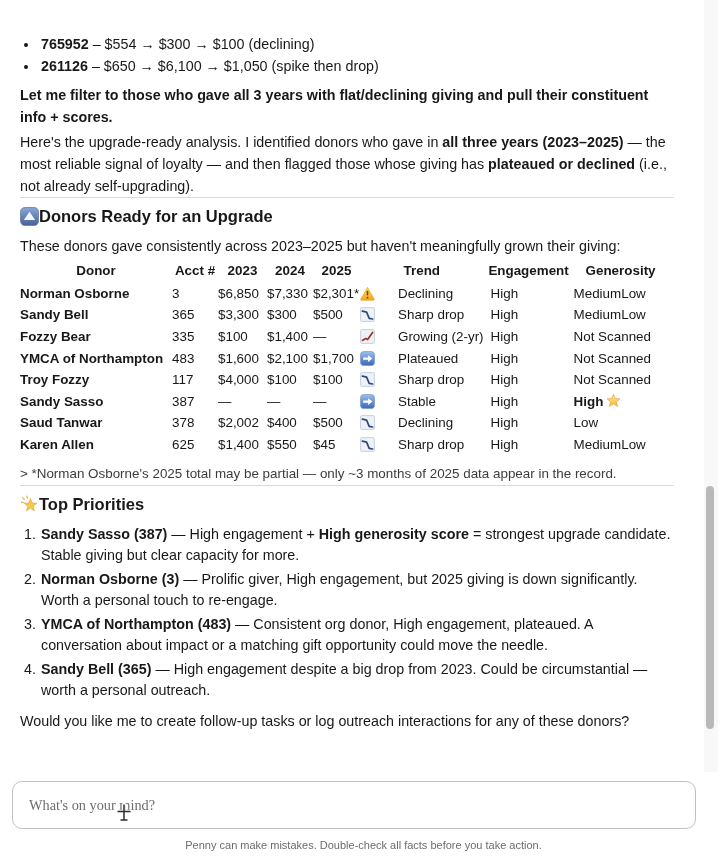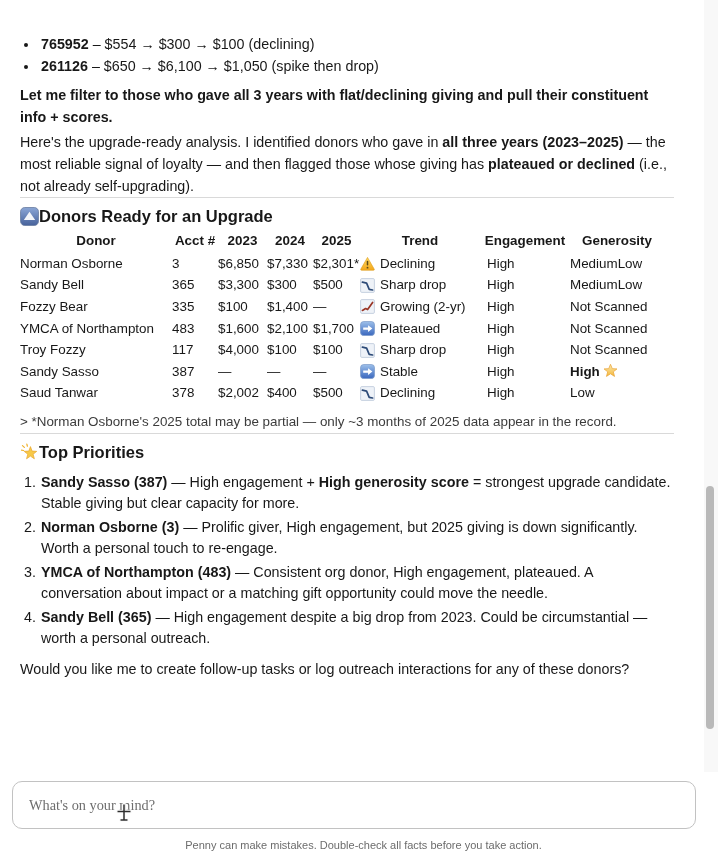--- a/index.html
+++ b/index.html
@@ -24,23 +24,23 @@
   h2.section-title {
     margin-top: 8px; font-size: 16.5px; line-height: 21px; font-weight: bold;
     display: flex; align-items: center; gap: 0;
   }
   p.intro { margin-top: 8px; }
   table.donors {
     margin-top: 6px; border-collapse: collapse; font-size: 13.4px; line-height: 16px;
   }
   table.donors th { font-weight: bold; text-align: center; padding: 0 0 4px 0; white-space: nowrap; }
   table.donors td { height: 21.6px; vertical-align: middle; white-space: nowrap; }
-  td.c-donor { font-weight: normal; }
+  td.c-donor { font-weight: bold; }
   td.c-eng { padding-left: 7px; }
-  .trend-wrap { display: flex; align-items: center; gap: 5px; }
+  .trend-wrap { display: flex; align-items: flex-start; gap: 23px; }
   .ticon { width: 15px; height: 15px; flex: 0 0 auto; display: inline-block; }
   .hicon { width: 19px; height: 19px; display: inline-block; }
   .sicon { width: 15px; height: 15px; display: inline-block; vertical-align: -2px; margin-left: 3px; }
   p.footnote { margin-top: 7px; font-size: 13.4px; color: #3c3c3c; }
   ol.priorities { margin-top: 9px; padding-left: 20px; line-height: 21px; }
   ol.priorities li { margin-bottom: 3px; padding-left: 1px; }
   p.question { margin-top: 9px; }
 
   .composer {
     position: absolute; left: 12px; top: 781px; width: 684px; height: 48px;
@@ -136,20 +136,21 @@
 
   <hr class="divider hr1">
 
   <h2 class="section-title">
     <svg class="hicon">
         <use href="#icon-up-button"></use>
       </svg>
     <span>Donors Ready for an Upgrade</span>
   </h2>
 
+  <p class="intro">These donors gave consistently across 2023–2025 but haven't meaningfully grown their giving:</p>
 
   <table class="donors">
     <colgroup>
       <col style="width:152px">
         <col style="width:46px">
         <col style="width:49px">
         <col style="width:46px">
       <col style="width:47px">
         <col style="width:120px">
         <col style="width:90px">
@@ -282,20 +283,37 @@
             <div class="trend-wrap">
               <svg class="ticon">
                 <use href="#icon-chart-down"></use>
               </svg>
               <span>Declining</span>
             </div>
           </td>
         <td class="c-eng">High</td>
         <td>Low</td>
       </tr>
+      <tr>
+        <td class="c-donor">Karen Allen</td>
+        <td>625</td>
+        <td>$1,400</td>
+        <td>$550</td>
+        <td>$45</td>
+        <td>
+            <div class="trend-wrap">
+              <svg class="ticon">
+                <use href="#icon-chart-down"></use>
+              </svg>
+              <span>Sharp drop</span>
+            </div>
+          </td>
+        <td class="c-eng">High</td>
+        <td>MediumLow</td>
+      </tr>
     </tbody>
   </table>
 
   <p class="footnote">&gt; *Norman Osborne's 2025 total may be partial — only ~3 months of 2025 data appear in the record.</p>
 
   <hr class="divider hr2">
 
   <h2 class="section-title">
     <svg class="hicon">
         <use href="#icon-glow-star"></use>

